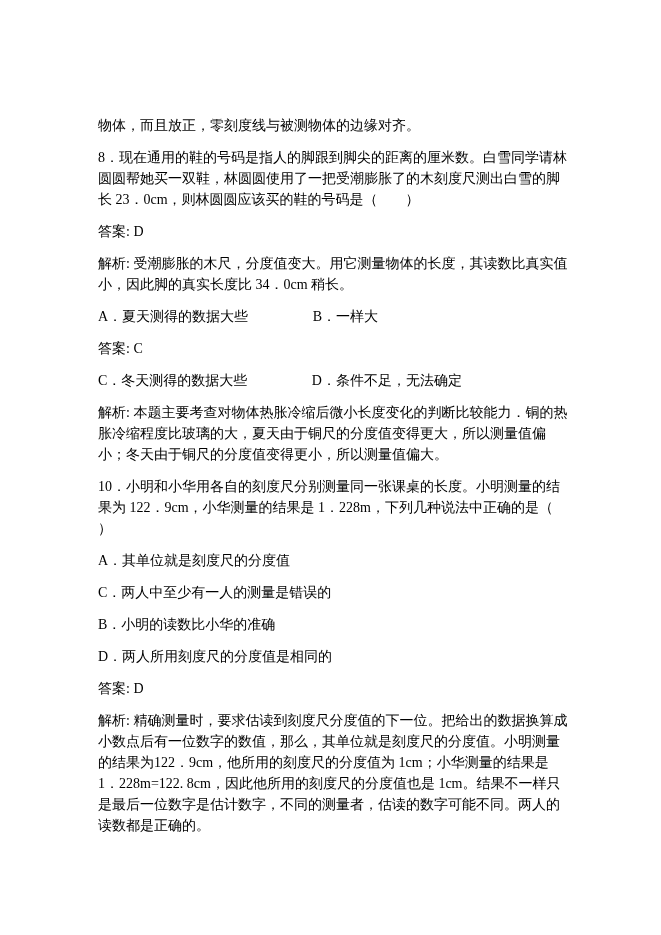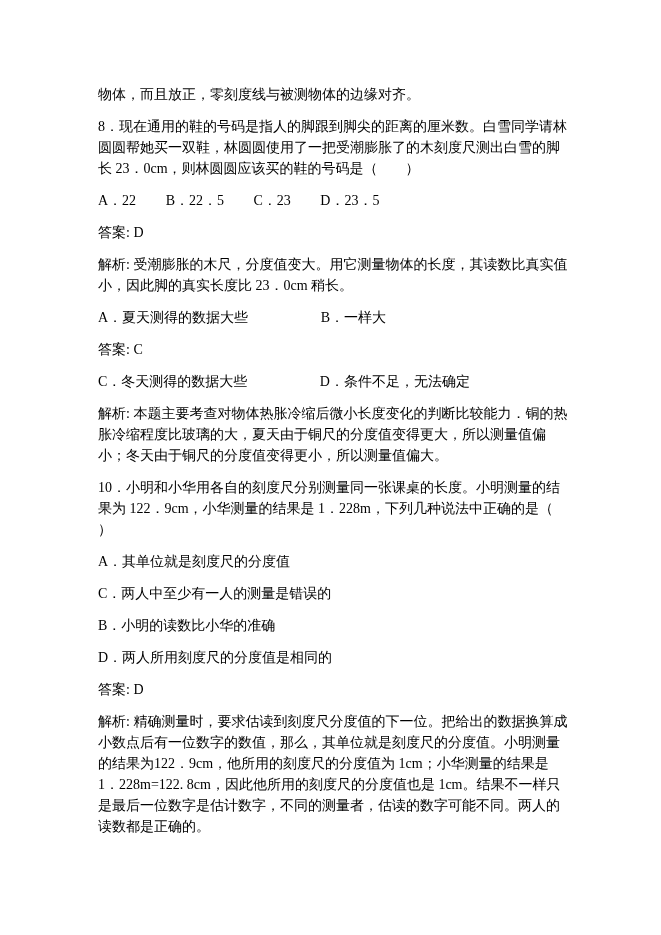--- a/index.html
+++ b/index.html
@@ -10,61 +10,55 @@
   body {
     width: 661px;
     height: 935px;
     overflow: hidden;
   }
   .page {
     box-sizing: border-box;
     width: 661px;
     height: 935px;
     background: #ffffff;
-    padding: 84px 92px 40px 98px;
+    padding: 115px 92px 40px 98px;
     font-family: "Liberation Serif", "DejaVu Serif", serif;
     font-size: 14px;
     line-height: 21px;
     color: #000000;
   }
   .para {
     margin: 0 0 11px 0;
     text-align: left;
     word-break: break-all;
   }
   .options-inline .opt {
     display: inline-block;
     margin-right: 26px;
     white-space: nowrap;
   }
   .options-inline .opt:last-child { margin-right: 0; }
   .options-pair .opt {
     display: inline-block;
-    margin-right: 36px;
+    margin-right: 28px;
     white-space: nowrap;
   }
   .options-pair .opt:last-child { margin-right: 0; margin-left: 33px; }
 </style>
 </head>
 <body>
 
 <div class="page">
 
   <p class="para">物体，而且放正，零刻度线与被测物体的边缘对齐。</p>
 
   <section>
     <p class="para">8．现在通用的鞋的号码是指人的脚跟到脚尖的距离的厘米数。白雪同学请林圆圆帮她买一双鞋，林圆圆使用了一把受潮膨胀了的木刻度尺测出白雪的脚长 23．0cm，则林圆圆应该买的鞋的号码是（　　）</p>
-    <p class="para options-inline">
-      <span class="opt">A．22</span>
-      <span class="opt">B．22．5</span>
-      <span class="opt">C．23</span>
-      <span class="opt">D．23．5</span>
-    </p>
     <p class="para">答案: D</p>
-    <p class="para">解析: 受潮膨胀的木尺，分度值变大。用它测量物体的长度，其读数比真实值小，因此脚的真实长度比 23．0cm 稍长。</p>
+    <p class="para">解析: 受潮膨胀的木尺，分度值变大。用它测量物体的长度，其读数比真实值小，因此脚的真实长度比 34．0cm 稍长。</p>
   </section>
 
   <section>
     <p class="para options-pair">
       <span class="opt">A．夏天测得的数据大些</span>
       <span class="opt">B．一样大</span>
     </p>
     <p class="para">答案: C</p>
     <p class="para options-pair">
       <span class="opt">C．冬天测得的数据大些</span>

